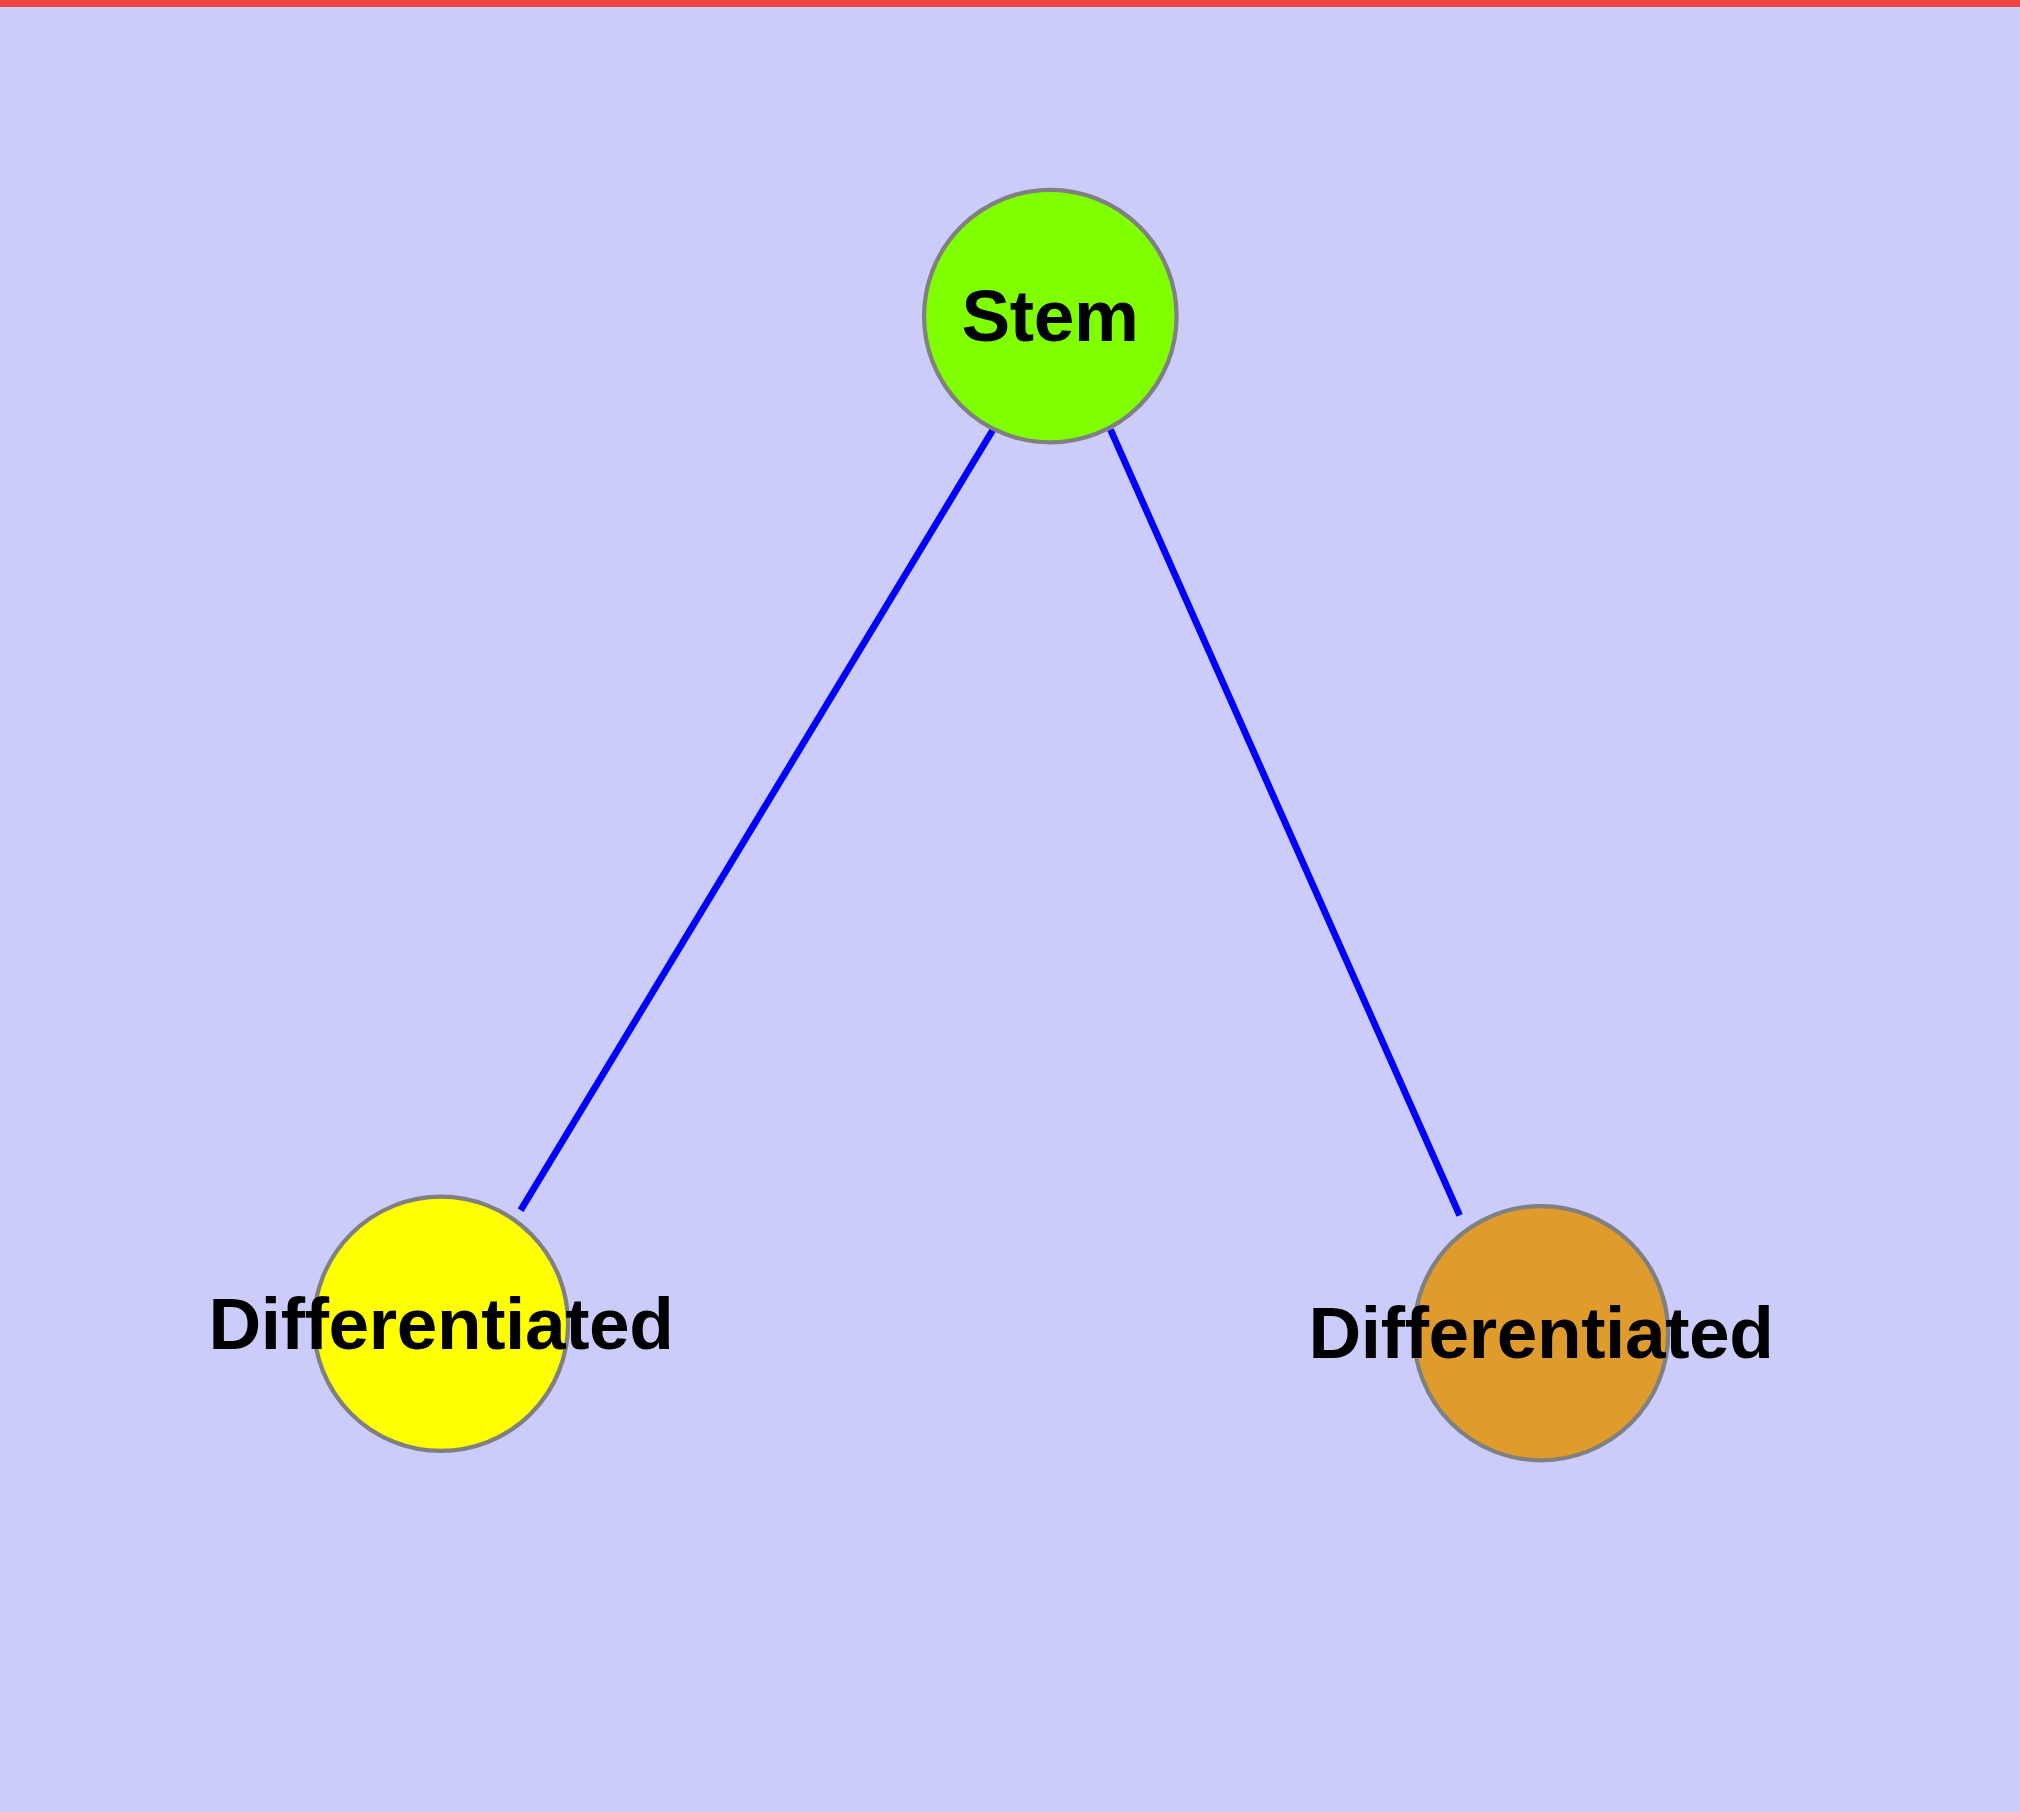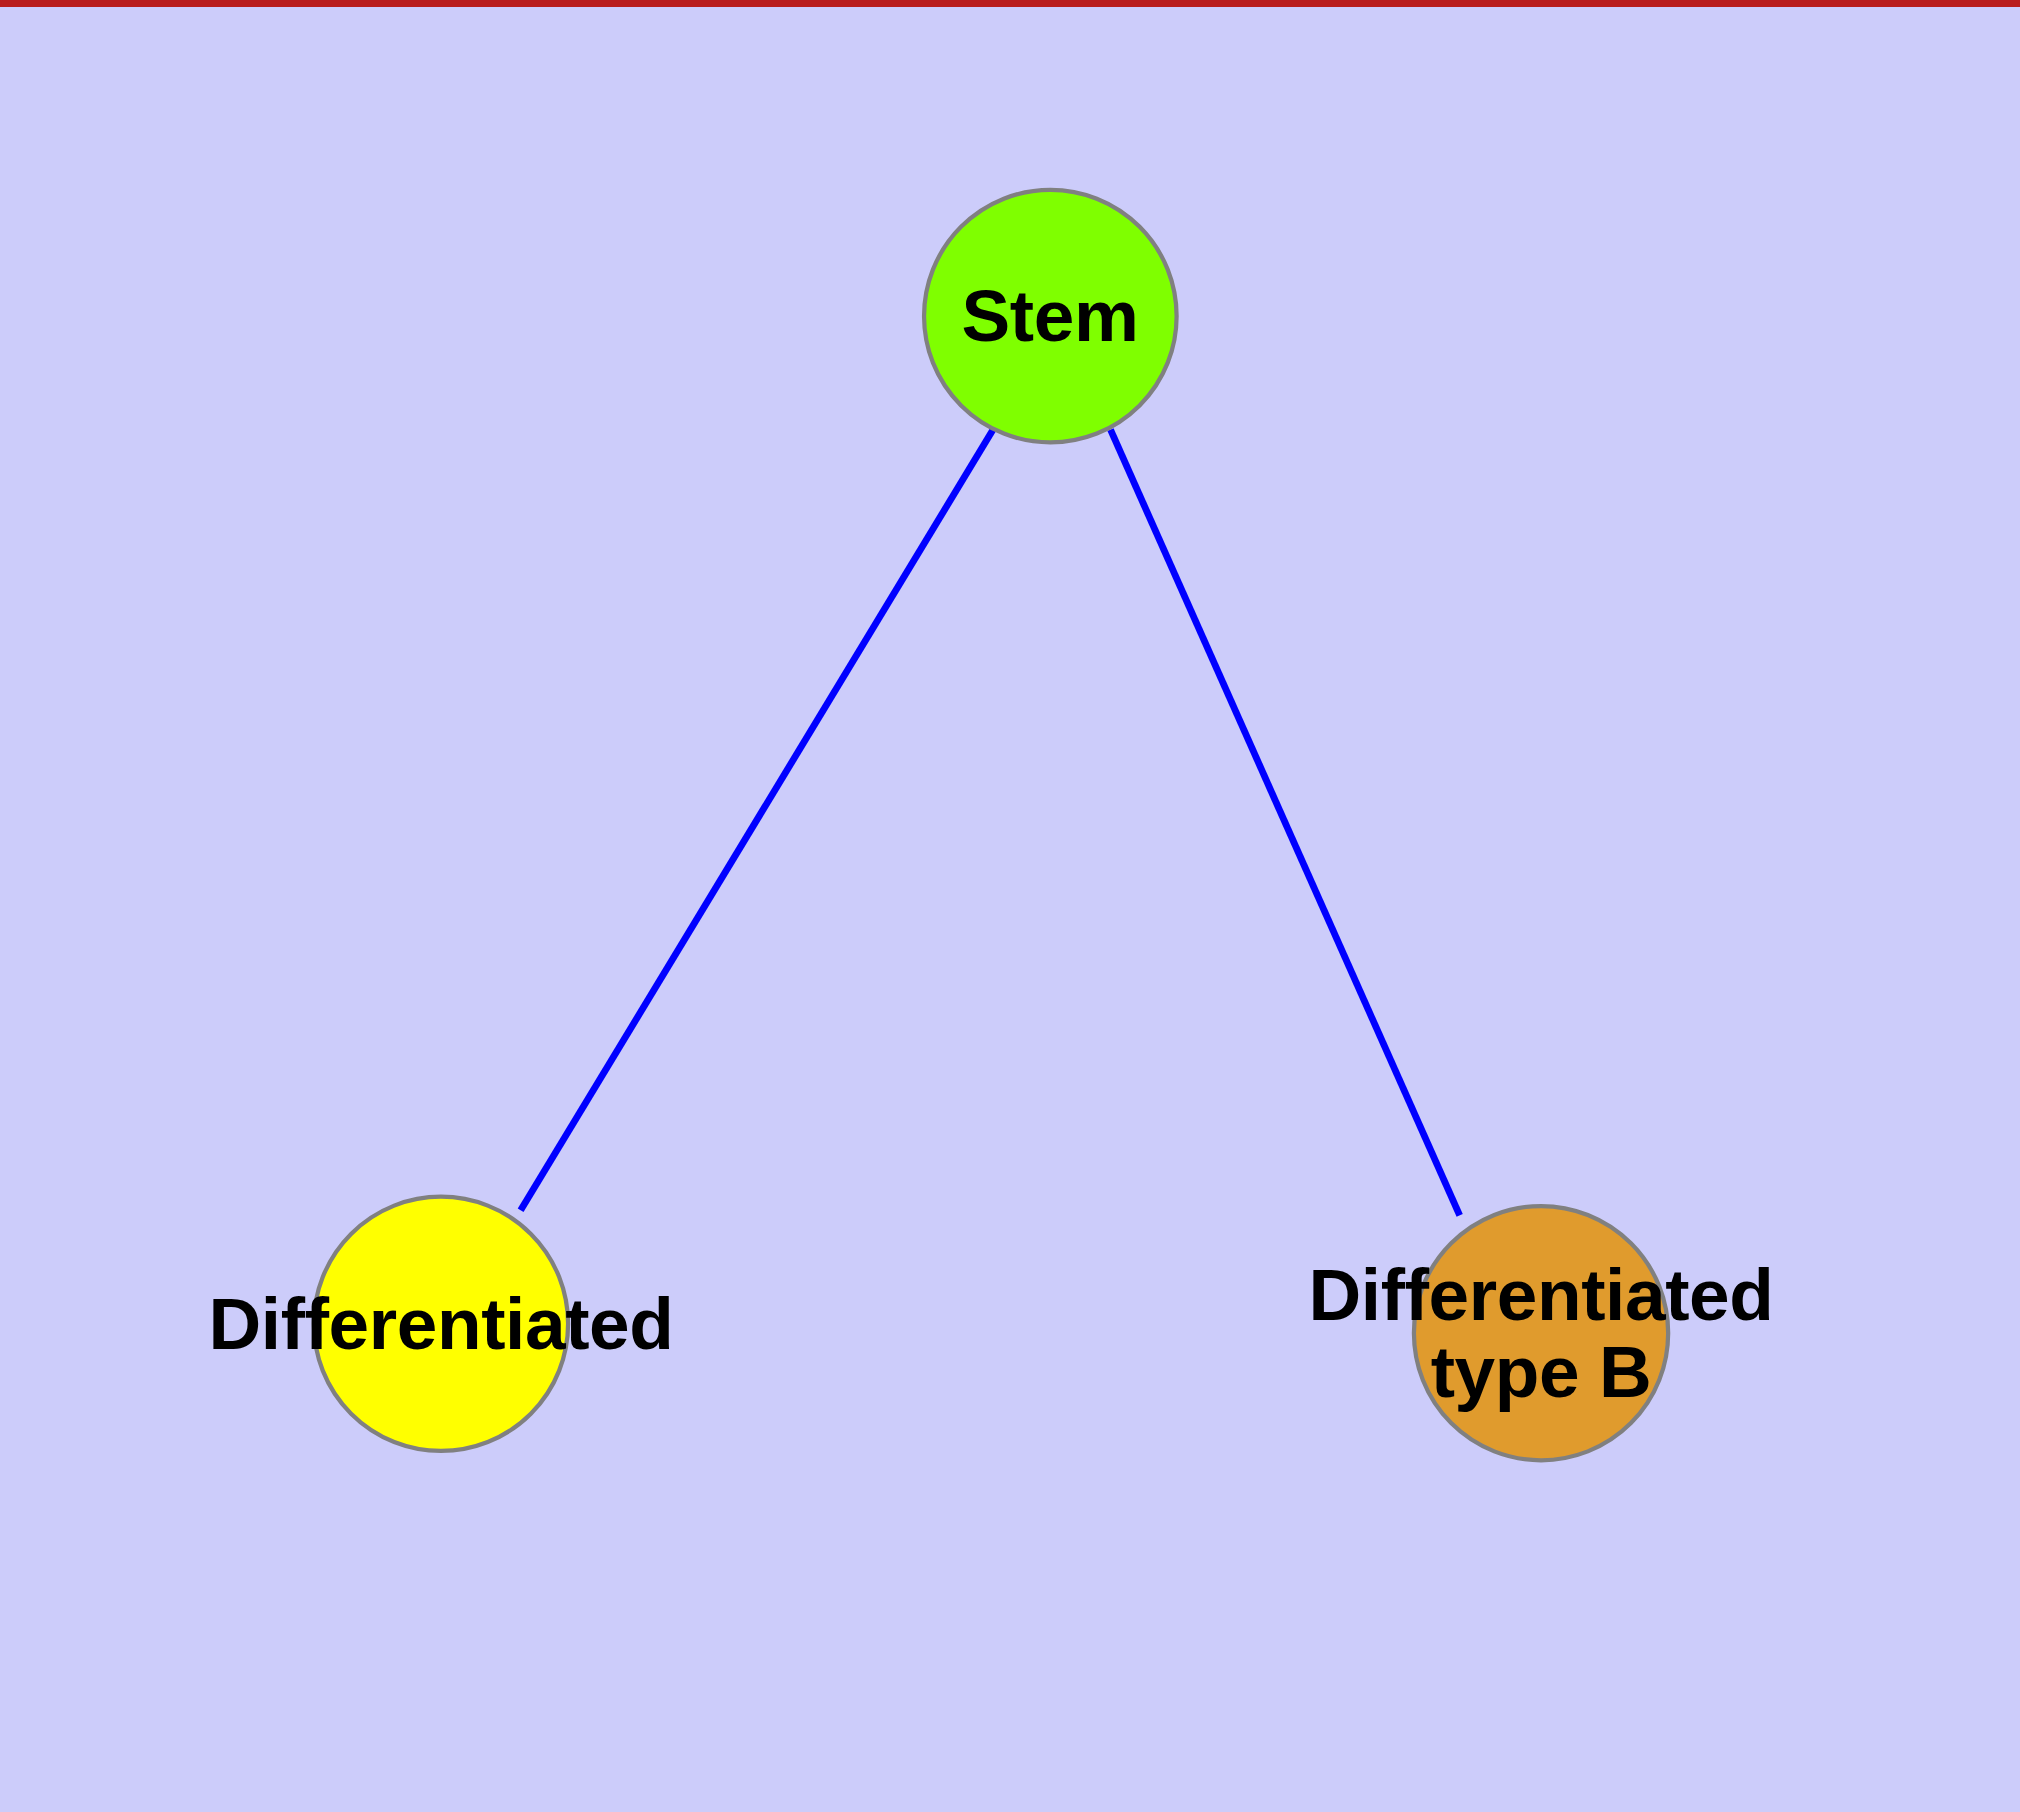--- a/index.html
+++ b/index.html
@@ -5,21 +5,21 @@
   html, body {
     margin: 0;
     padding: 0;
     background: #ffffff;
   }
   #canvas {
     position: relative;
     width: 2021px;
     height: 1812px;
     overflow: hidden;
-    background: #b91c1c;
+    background: #ef4444;
     font-family: "Liberation Sans", sans-serif;
   }
   #plot-background {
     position: absolute;
     left: 0;
     top: 6.8px;
     width: 2021px;
     height: 1805px;
     background: #ccccfa;
   }
@@ -80,17 +80,16 @@
   <div class="node-label" id="label-stem">
     <div>Stem</div>
   </div>
 
   <div class="node-label" id="label-diff-a">
     <div>Differentiated</div>
   </div>
 
   <div class="node-label" id="label-diff-b">
     <div>Differentiated</div>
-    <div>type B</div>
   </div>
 
 </div>
 
 
 </body></html>

